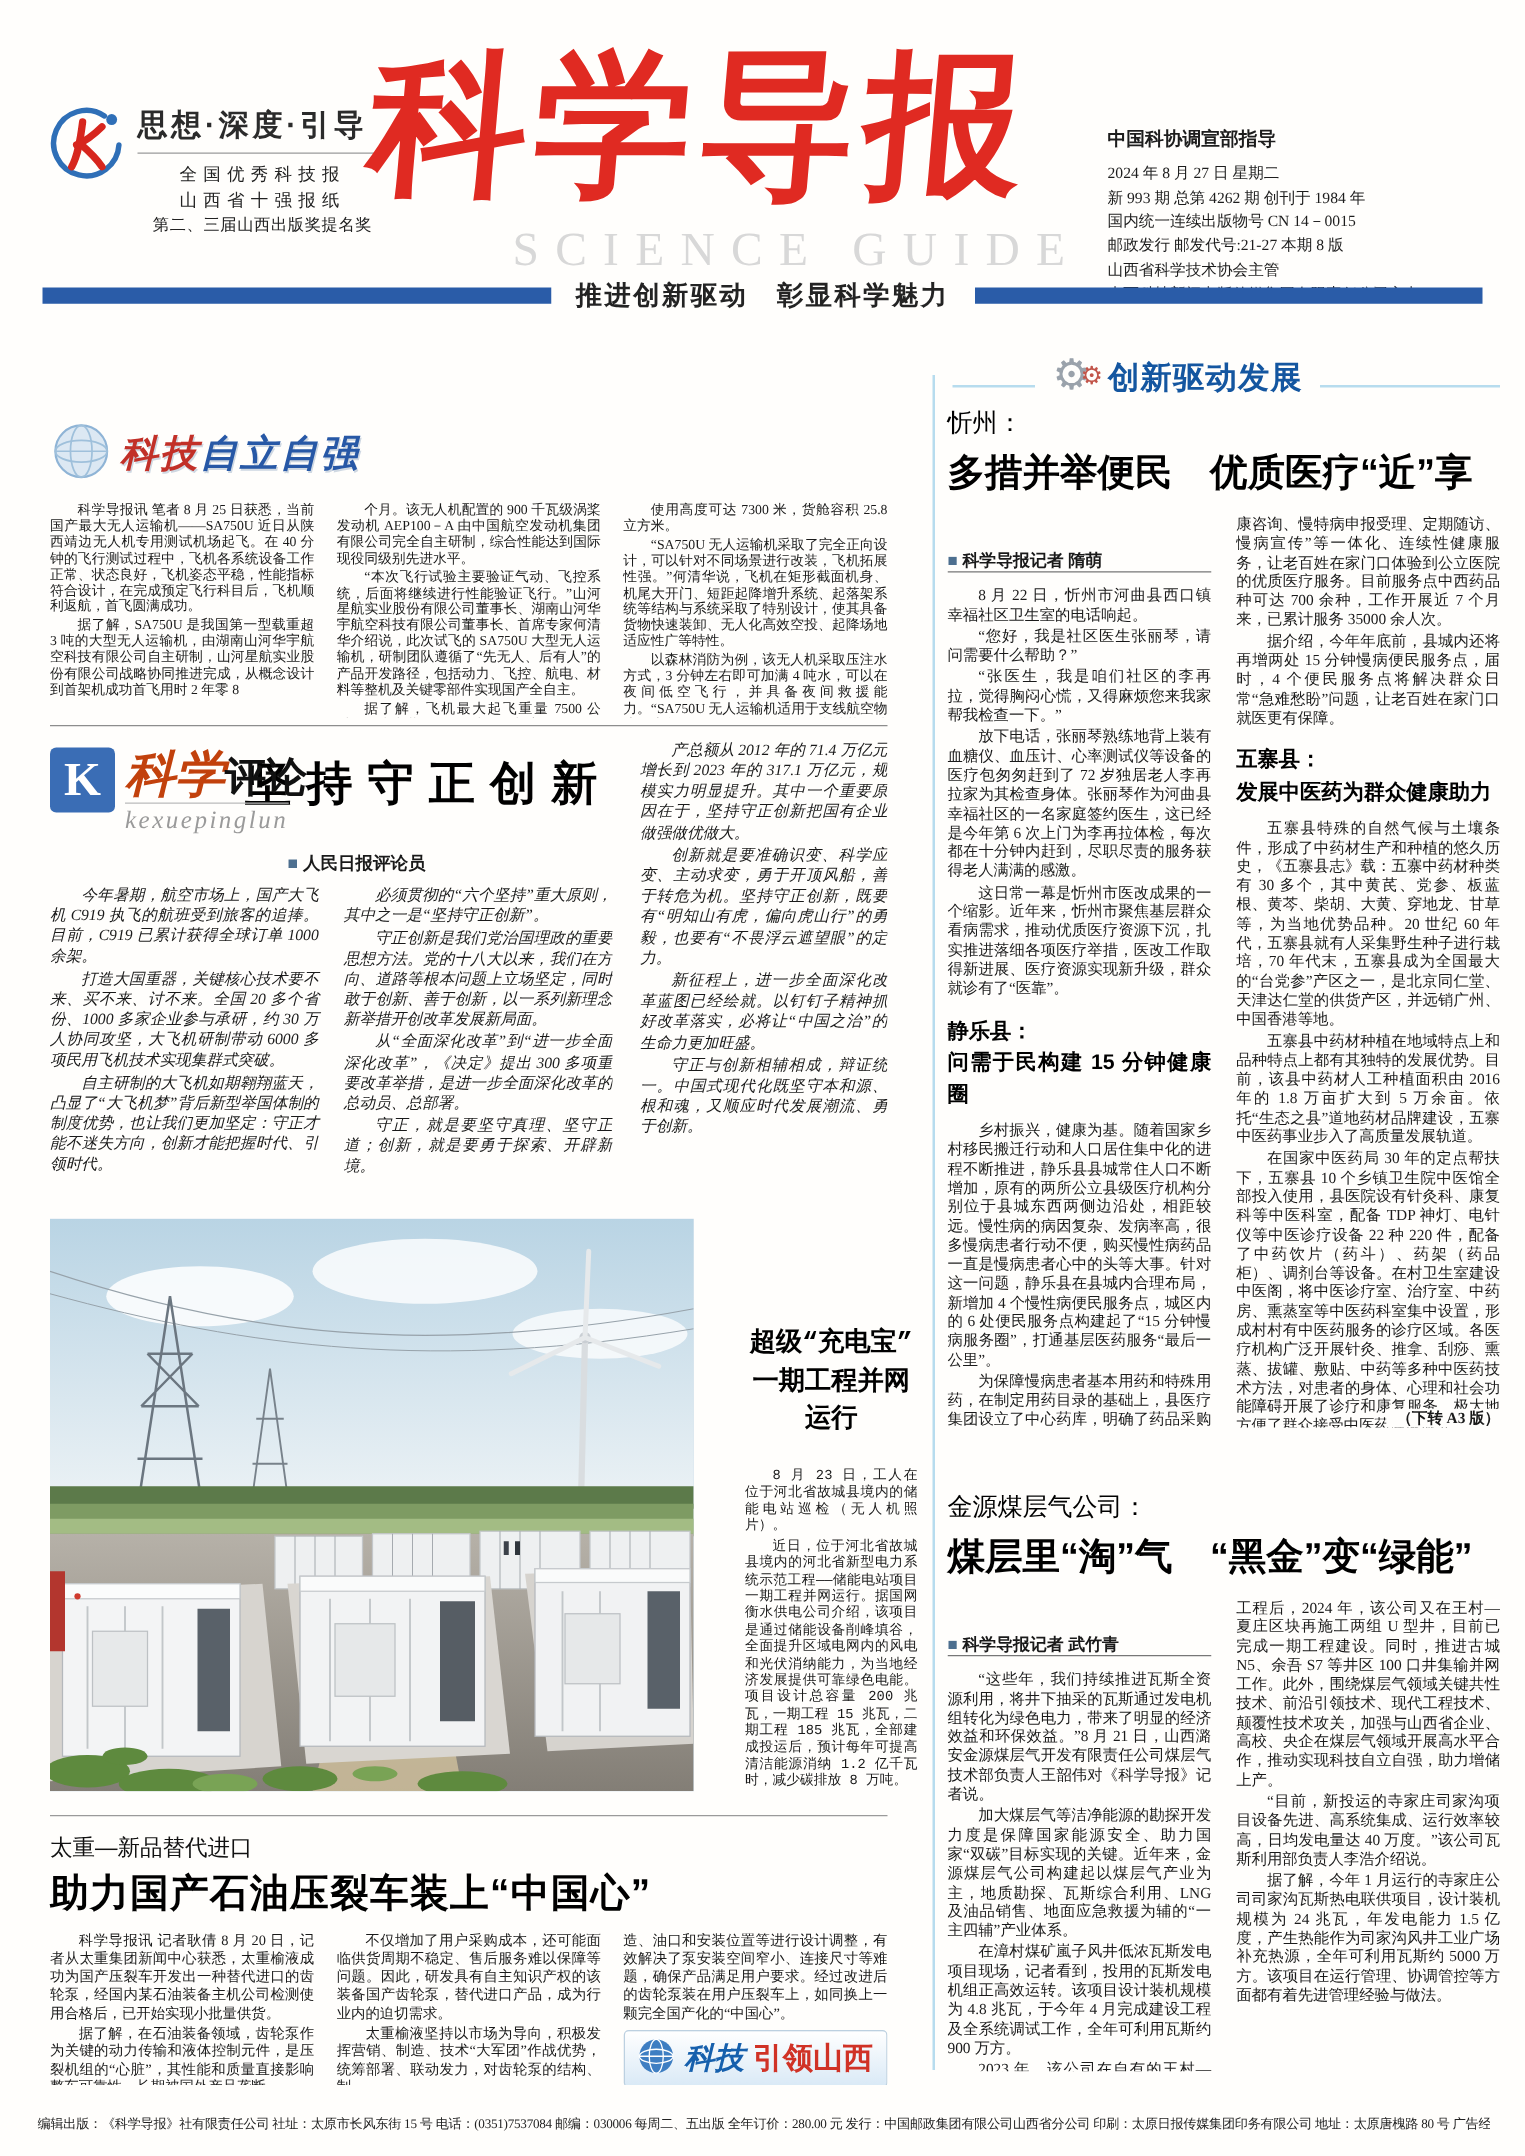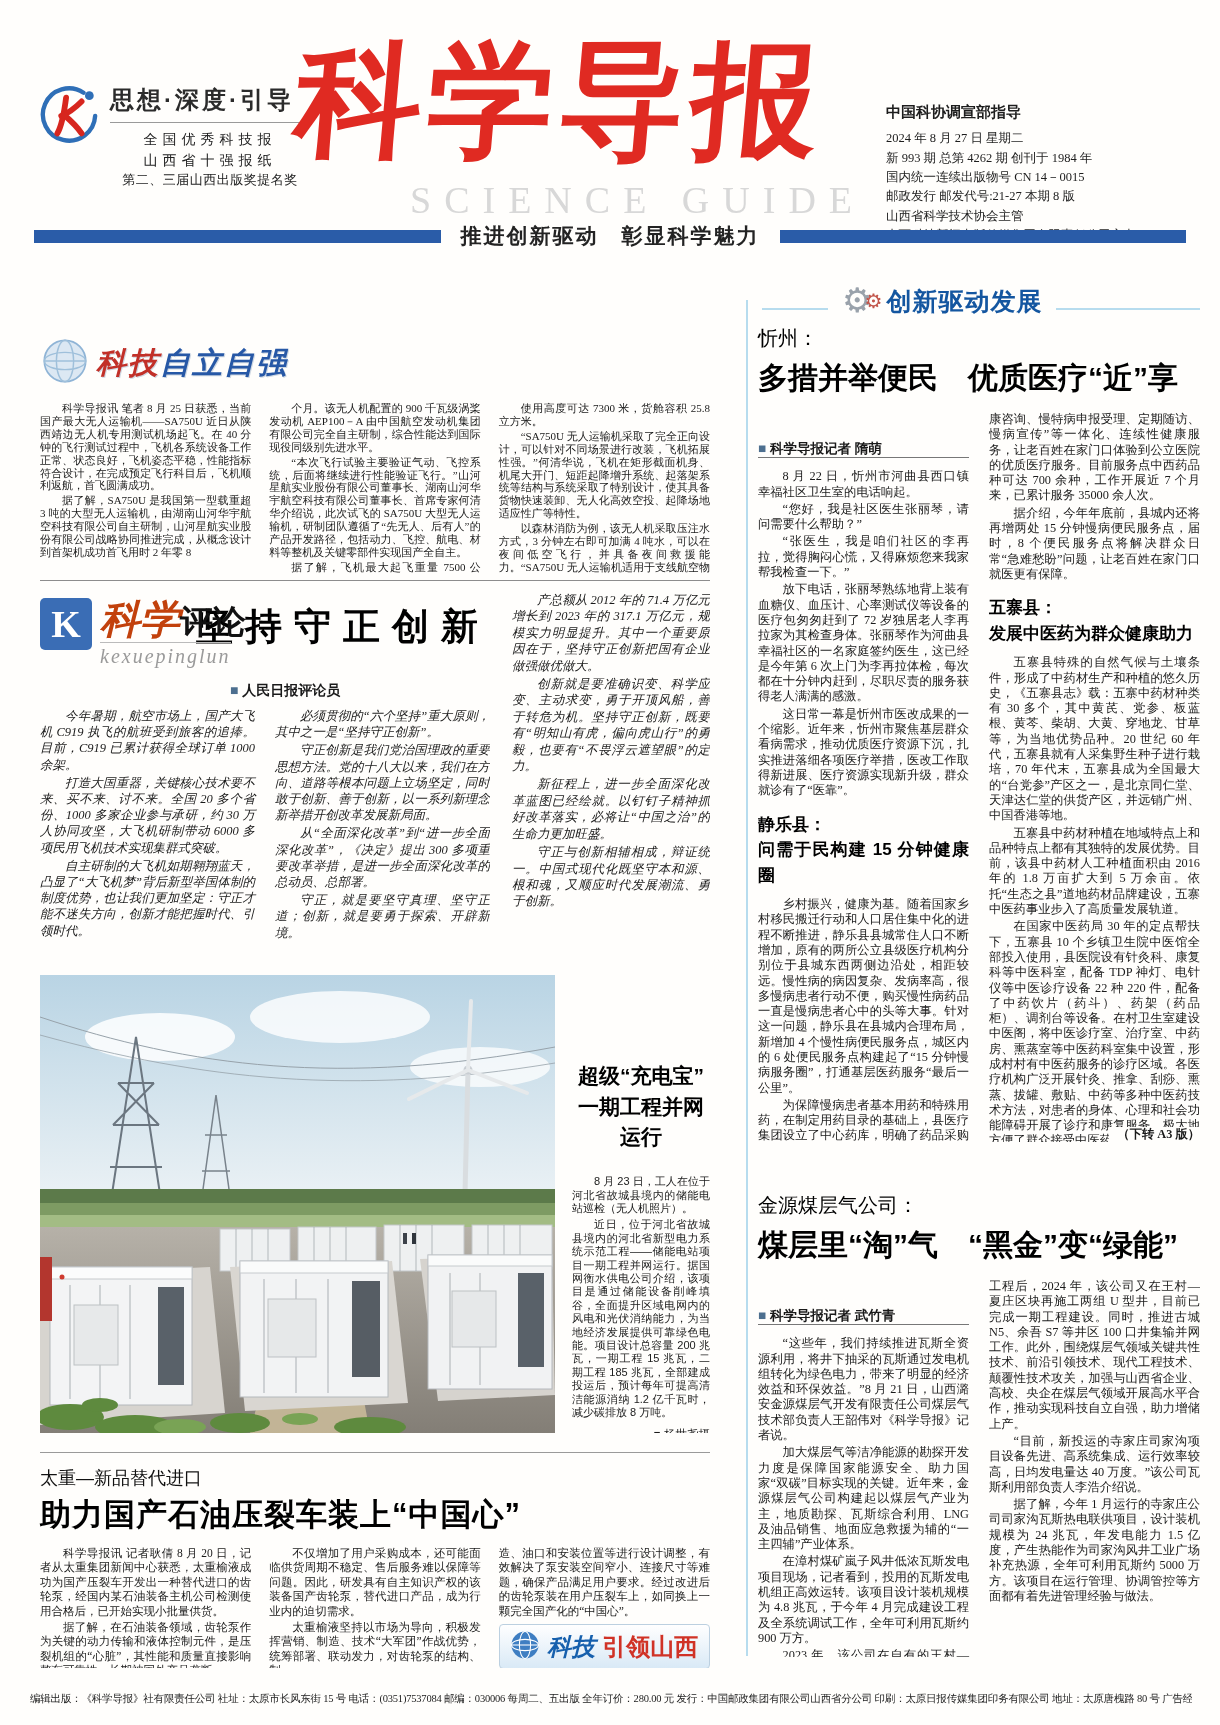--- a/index.html
+++ b/index.html
@@ -61,21 +61,21 @@
              letter-spacing:2px;border-top:1px solid #bbb;padding-top:2px;}
   .cm-headline{flex:1;font-size:37px;font-weight:900;letter-spacing:12px;text-align:center;
                padding-top:12px;color:#000;white-space:nowrap;}
   .cm-byline{margin:6px 0 8px 190px;font-size:14px;font-weight:bold;}
   .cm-byline .sq,.byline .sq{color:#4d6f8f;}
   .cm-cols{display:flex;gap:20px;height:244px;overflow:hidden;width:450px;}
   .cm-col{flex:1;font-size:12.5px;line-height:16.2px;font-style:italic;text-align:justify;}
 
   
   .photo{left:40px;top:975px;width:515px;height:458px;overflow:hidden;background:#cfe0ea;}
-  .caption{left:572px;top:975px;width:138px;height:458px;overflow:hidden;}
+  .caption{left:596px;top:975px;width:138px;height:458px;overflow:hidden;font-family:Liberation Mono, monospace;}
   .cap-title{margin-top:86px;font-size:21px;font-weight:900;line-height:1.4;text-align:center;color:#000;}
   .cap-body{margin-top:24px;font-size:11px;line-height:13.4px;text-align:justify;}
   .cap-body p{margin-bottom:3px;}
   .cap-credit{text-align:right;font-size:11.5px;margin-top:8px;}
 
   .rule2{left:40px;top:1452px;width:670px;border-top:1px solid #9a9a9a;}
 
   
   .bottom{left:40px;top:1466px;width:670px;}
   .ba-kicker{font-size:18px;color:#111;}
@@ -369,21 +369,21 @@
         <div class="byline"><span class="sq">■ </span><span>科学导报记者 隋萌</span></div>
         <span><p>8 月 22 日，忻州市河曲县西口镇幸福社区卫生室的电话响起。</p><p>“您好，我是社区医生张丽琴，请问需要什么帮助？”</p><p>“张医生，我是咱们社区的李再拉，觉得胸闷心慌，又得麻烦您来我家帮我检查一下。”</p><p>放下电话，张丽琴熟练地背上装有血糖仪、血压计、心率测试仪等设备的医疗包匆匆赶到了 72 岁独居老人李再拉家为其检查身体。张丽琴作为河曲县幸福社区的一名家庭签约医生，这已经是今年第 6 次上门为李再拉体检，每次都在十分钟内赶到，尽职尽责的服务获得老人满满的感激。</p><p>这日常一幕是忻州市医改成果的一个缩影。近年来，忻州市聚焦基层群众看病需求，推动优质医疗资源下沉，扎实推进落细各项医疗举措，医改工作取得新进展、医疗资源实现新升级，群众就诊有了“医靠”。</p></span>
         <div class="sub">
           <div>静乐县：</div>
           <div>问需于民构建 15 分钟健康圈</div>
         </div>
         <span><p>乡村振兴，健康为基。随着国家乡村移民搬迁行动和人口居住集中化的进程不断推进，静乐县县城常住人口不断增加，原有的两所公立县级医疗机构分别位于县城东西两侧边沿处，相距较远。慢性病的病因复杂、发病率高，很多慢病患者行动不便，购买慢性病药品一直是慢病患者心中的头等大事。针对这一问题，静乐县在县城内合理布局，新增加 4 个慢性病便民服务点，城区内的 6 处便民服务点构建起了“15 分钟慢病服务圈”，打通基层医药服务“最后一公里”。</p><p>为保障慢病患者基本用药和特殊用药，在制定用药目录的基础上，县医疗集团设立了中心药库，明确了药品采购主体、采购时限、配送主体、配送时限，并督促各服务点按群众需求及时配送、调换。制作并向社会公布了“15 分钟慢病服务圈”平面分布图和手机地图导航链接。各服务点已全部开展“配供药品、特药代购、门诊直报、慢病监测、健</p></span>
       </div>
       <div class="ar-col">
         <p class="noindent">康咨询、慢特病申报受理、定期随访、慢病宣传”等一体化、连续性健康服务，让老百姓在家门口体验到公立医院的优质医疗服务。目前服务点中西药品种可达 700 余种，工作开展近 7 个月来，已累计服务 35000 余人次。</p>
-        <span><p>据介绍，今年年底前，县城内还将再增两处 15 分钟慢病便民服务点，届时，8 个便民服务点将解决群众日常“急难愁盼”问题，让老百姓在家门口就医更有保障。</p></span>
+        <span><p>据介绍，今年年底前，县城内还将再增两处 15 分钟慢病便民服务点，届时，4 个便民服务点将解决群众日常“急难愁盼”问题，让老百姓在家门口就医更有保障。</p></span>
         <div class="sub">
           <div>五寨县：</div>
           <div>发展中医药为群众健康助力</div>
         </div>
         <span><p>五寨县特殊的自然气候与土壤条件，形成了中药材生产和种植的悠久历史，《五寨县志》载：五寨中药材种类有 30 多个，其中黄芪、党参、板蓝根、黄芩、柴胡、大黄、穿地龙、甘草等，为当地优势品种。20 世纪 60 年代，五寨县就有人采集野生种子进行栽培，70 年代末，五寨县成为全国最大的“台党参”产区之一，是北京同仁堂、天津达仁堂的供货产区，并远销广州、中国香港等地。</p><p>五寨县中药材种植在地域特点上和品种特点上都有其独特的发展优势。目前，该县中药材人工种植面积由 2016 年的 1.8 万亩扩大到 5 万余亩。依托“生态之县”道地药材品牌建设，五寨中医药事业步入了高质量发展轨道。</p><p>在国家中医药局 30 年的定点帮扶下，五寨县 10 个乡镇卫生院中医馆全部投入使用，县医院设有针灸科、康复科等中医科室，配备 TDP 神灯、电针仪等中医诊疗设备 22 种 220 件，配备了中药饮片（药斗）、药架（药品柜）、调剂台等设备。在村卫生室建设中医阁，将中医诊疗室、治疗室、中药房、熏蒸室等中医药科室集中设置，形成村村有中医药服务的诊疗区域。各医疗机构广泛开展针灸、推拿、刮痧、熏蒸、拔罐、敷贴、中药等多种中医药技术方法，对患者的身体、心理和社会功能障碍开展了诊疗和康复服务，极大地方便了群众接受中医药健康服务。</p></span>
         <span class="cont">（下转 A3 版）</span>
       </div>
     </div>
   </div>
 

